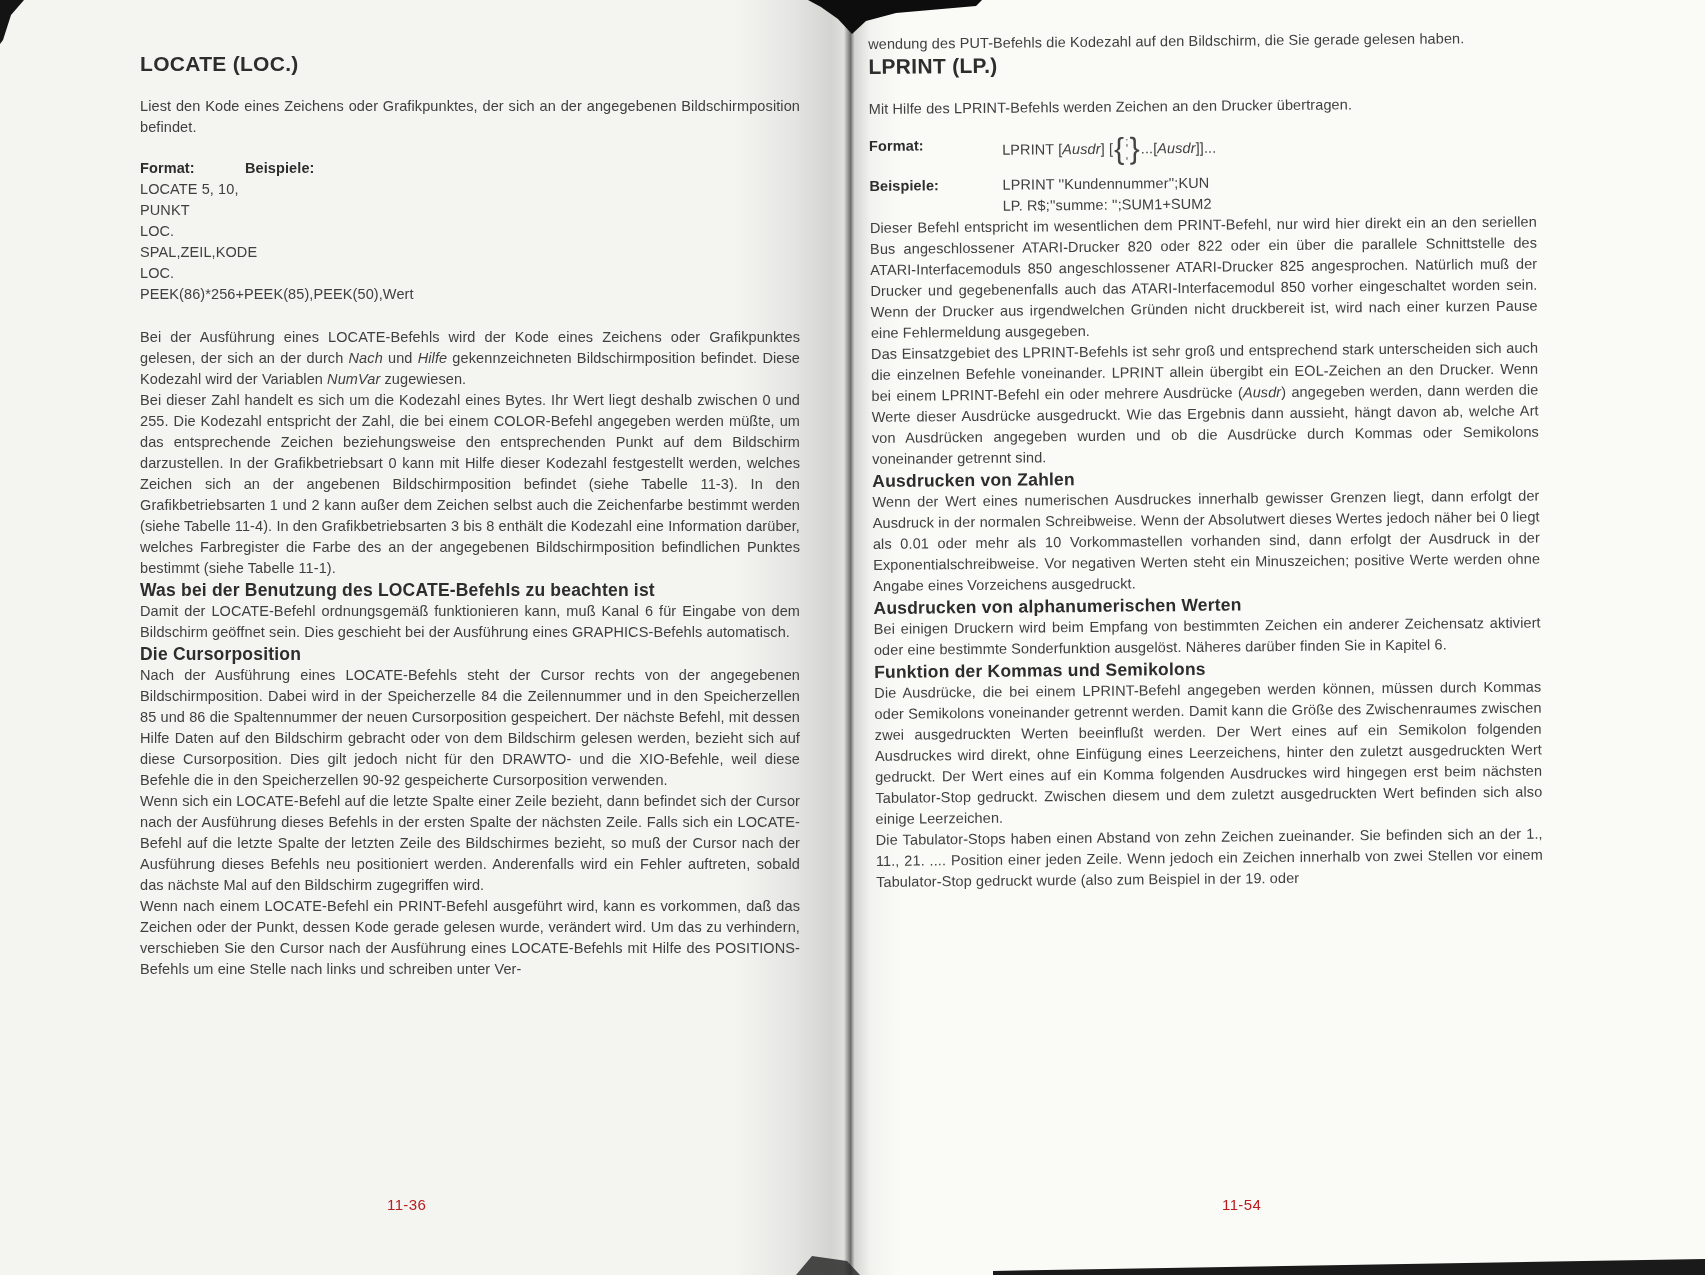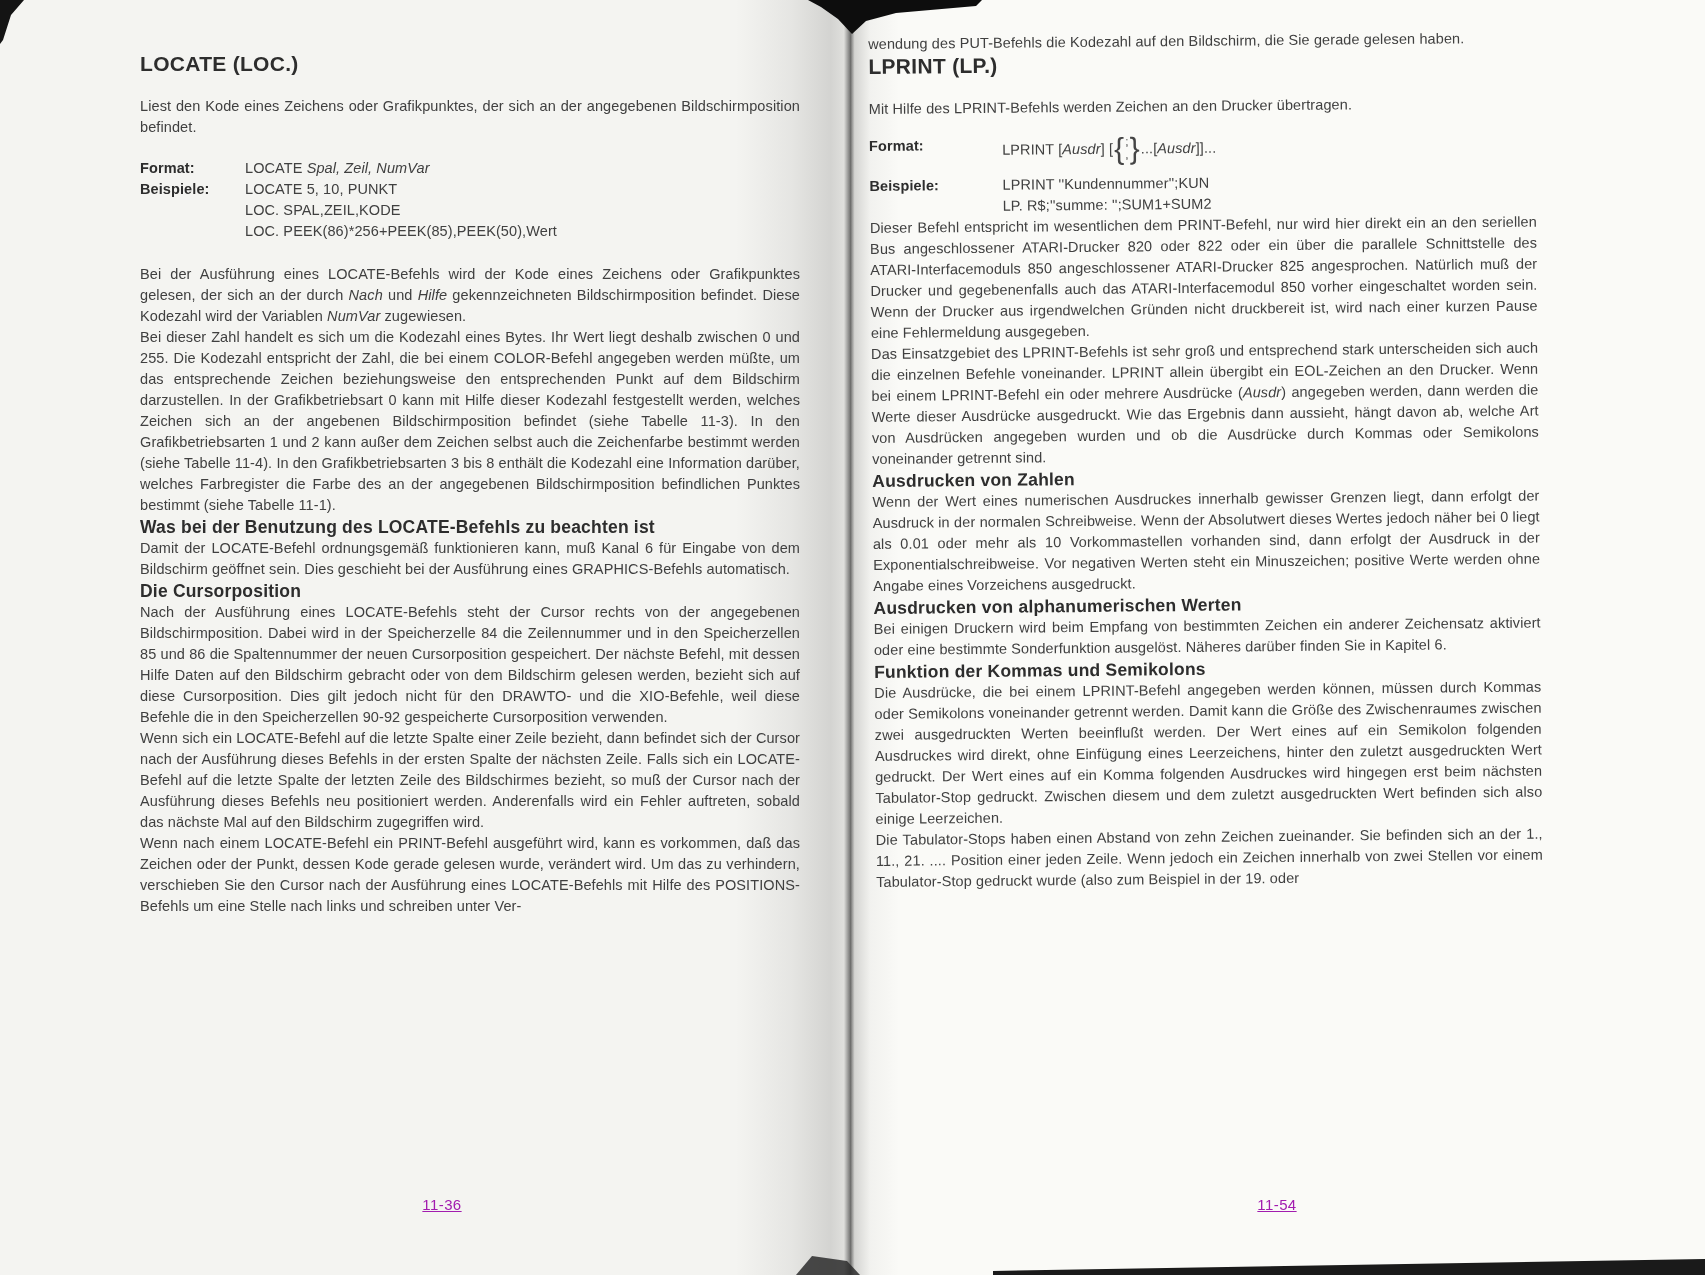--- a/index.html
+++ b/index.html
@@ -33,42 +33,41 @@
   .spec .lbl{font-weight:bold;color:#2d2d2d;align-self:start;}
   .fmt-line{display:flex;align-items:center;}
   .brace{font-size:30px;font-weight:300;line-height:30px;color:#454545;padding:0 1px;}
   .stackcol{display:inline-flex;flex-direction:column;align-items:center;
             font-size:12px;line-height:13px;}
   
   .mb14{margin-bottom:14px;} .mb22{margin-bottom:22px;} .mt16{margin-top:16px;} .mt10{margin-top:10px;}
   .mt24{margin-top:24px;} .mt26{margin-top:26px;} .mt28{margin-top:28px;}
   .mt30{margin-top:30px;} .mt34{margin-top:34px;}
   .mt36{margin-top:36px;} .mt46{margin-top:46px;} .mt20{margin-top:20px;}
-  .pagenum{position:absolute;width:110px;text-align:center;font-size:15px;
-           color:#a21caf;letter-spacing:0.4px;text-decoration:underline;}
+  .pagenum{position:absolute;width:110px;font-size:15px;
+           color:#b91c1c;letter-spacing:0.4px;}
   #pn-left{left:387px;top:1196px;}
   #pn-right{left:1222px;top:1196px;}
   #artifacts{position:absolute;left:0;top:0;pointer-events:none;}
 </style>
 </head>
 <body>
 
 <div id="book">
 
   <div class="page-bg" id="left-page-bg"></div>
   <div class="page-bg" id="right-page-bg"></div>
   <div id="gutter"></div>
 
   <div class="page-col" id="left-col">
     <h1 class="cmd">LOCATE (LOC.)</h1>
     <p class="body mb14">Liest den Kode eines Zeichens oder Grafikpunktes, der sich an der angegebenen Bildschirmposition befindet.</p>
 
     <div class="spec mt20 mb22">
       <span class="lbl">Format:</span>
-      <span><span>LOCATE </span><span class="it">Spal, Zeil, NumVar</span></span>
       <span class="lbl">Beispiele:</span>
       <span>LOCATE 5, 10, PUNKT</span>
       <span class="lbl"></span>
       <span>LOC. SPAL,ZEIL,KODE</span>
       <span class="lbl"></span>
       <span>LOC. PEEK(86)*256+PEEK(85),PEEK(50),Wert</span>
     </div>
 
     <p class="body"><span>Bei der Ausführung eines LOCATE-Befehls wird der Kode eines Zeichens oder Grafikpunktes gelesen, der sich an der durch </span><span class="it">Nach</span><span> und </span><span class="it">Hilfe</span><span> gekennzeichneten Bildschirmposition befindet. Diese Kodezahl wird der Variablen </span><span class="it">NumVar</span><span> zugewiesen.</span></p>
     <p class="body">Bei dieser Zahl handelt es sich um die Kodezahl eines Bytes. Ihr Wert liegt deshalb zwischen 0 und 255. Die Kodezahl entspricht der Zahl, die bei einem COLOR-Befehl angegeben werden müßte, um das entsprechende Zeichen beziehungsweise den entsprechenden Punkt auf dem Bildschirm darzustellen. In der Grafikbetriebsart 0 kann mit Hilfe dieser Kodezahl festgestellt werden, welches Zeichen sich an der angebenen Bildschirmposition befindet (siehe Tabelle 11-3). In den Grafikbetriebsarten 1 und 2 kann außer dem Zeichen selbst auch die Zeichenfarbe bestimmt werden (siehe Tabelle 11-4). In den Grafikbetriebsarten 3 bis 8 enthält die Kodezahl eine Information darüber, welches Farbregister die Farbe des an der angegebenen Bildschirmposition befindlichen Punktes bestimmt (siehe Tabelle 11-1).</p>

